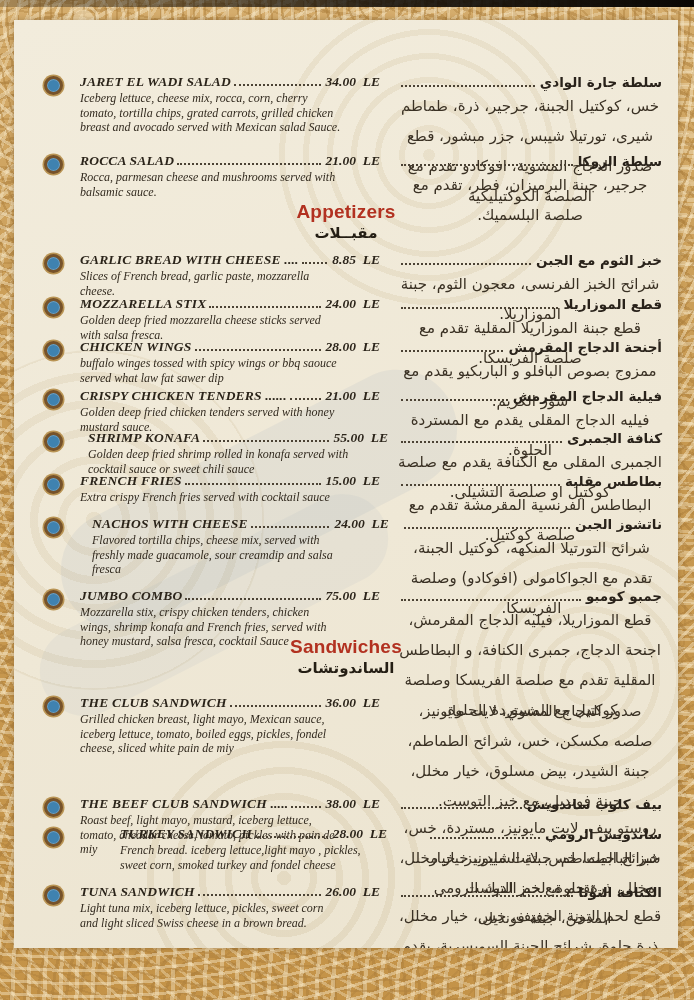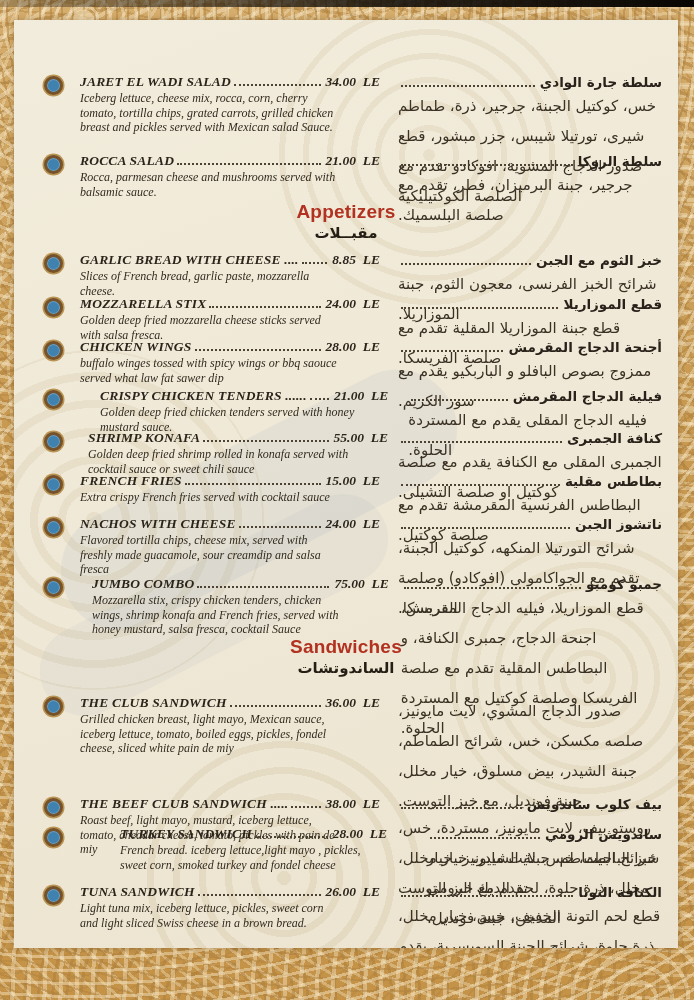--- a/index.html
+++ b/index.html
@@ -55,21 +55,21 @@
     background-color:#3f82b0;
     border:3px solid #76522a;
     box-shadow:0 0 0 1.5px #b99454, inset 0 0 0 1px rgba(255,255,255,.25);
   }
   .en-col{width:300px;margin-left:17px;}
   .name-row{display:flex;align-items:baseline;}
   .item-name{font-style:italic;font-weight:bold;font-size:13.5px;color:#2b241a;white-space:nowrap;letter-spacing:.2px;text-align:center;}
   .leader{flex:1;border-bottom:2px dotted #4b4234;margin:0 5px 3px 3px;min-width:10px;}
   .item-price{font-style:italic;font-weight:bold;font-size:13.5px;color:#2b241a;white-space:nowrap;}
   .item-desc{font-style:italic;font-size:12px;line-height:1.22;color:#322a1f;max-width:262px;margin-top:1px;}
-  .ar-col{margin-left:auto;width:264px;direction:rtl;text-align:left;font-family:"DejaVu Sans",sans-serif;}
+  .ar-col{margin-left:auto;width:264px;direction:rtl;text-align:center;font-family:"DejaVu Sans",sans-serif;}
   .ar-name-row{display:flex;align-items:baseline;}
   .ar-name{font-weight:bold;font-size:13.5px;color:#29221a;white-space:nowrap;}
   .ar-leader{flex:1;border-bottom:2px dotted #4b4234;margin:0 5px 3px 3px;min-width:10px;}
   .ar-desc{font-size:15px;line-height:2.0;color:#3a3124;margin-top:1px;}
   
   .section-header{position:absolute;left:0;width:100%;text-align:center;}
   .sec-en{font-family:"Liberation Sans",sans-serif;font-weight:bold;font-size:19px;letter-spacing:.2px;}
   .sec-ar{font-family:"DejaVu Sans",sans-serif;font-weight:bold;font-size:15px;color:#241e14;margin-top:1px;}
 </style>
 </head>
@@ -86,21 +86,21 @@
   <div class="wm blue1"></div>
   <div class="wm blue2"></div>
 <div class="item" style="top: 54px;">
     <span class="badge"></span>
     <div class="en-col">
       <div class="name-row">
         <span class="item-name">JARET EL WADI SALAD</span>
         <span class="leader"></span>
         <span class="item-price">34.00 LE</span>
       </div>
-      <div class="item-desc">Iceberg lettuce, cheese mix, rocca, corn, cherry tomato, tortilla chips, grated carrots, grilled chicken breast and pickles served with Mexican salad Sauce.</div>
+      <div class="item-desc">Iceberg lettuce, cheese mix, rocca, corn, cherry tomato, tortilla chips, grated carrots, grilled chicken breast and avocado served with Mexican salad Sauce.</div>
     </div>
     <div class="ar-col">
       <div class="ar-name-row">
         <span class="ar-name">سلطة جارة الوادي</span>
         <span class="ar-leader"></span>
       </div>
       <div class="ar-desc">خس، كوكتيل الجبنة، جرجير، ذرة، طماطم شيرى، تورتيلا شيبس، جزر مبشور، قطع صدور الدجاج المشوية، افوكادو تقدم مع الصلصة الكوكتيليكية</div>
     </div>
   </div>
     <div class="item" style="top: 133px;">
@@ -172,21 +172,21 @@
       <div class="item-desc">buffalo winges tossed with spicy wings or bbq saouce served what law fat sawer dip</div>
     </div>
     <div class="ar-col">
       <div class="ar-name-row">
         <span class="ar-name">أجنحة الدجاج المقرمش</span>
         <span class="ar-leader"></span>
       </div>
       <div class="ar-desc">ممزوج بصوص البافلو و الباربكيو يقدم مع سور الكريم.</div>
     </div>
   </div>
-    <div class="item" style="top: 368px; gap: 20px;">
+    <div class="item" style="top: 368px;">
     <span class="badge"></span>
     <div class="en-col">
       <div class="name-row">
         <span class="item-name">CRISPY CHICKEN TENDERS ......</span>
         <span class="leader"></span>
         <span class="item-price">21.00 LE</span>
       </div>
       <div class="item-desc">Golden deep fried chicken tenders served with honey mustard sauce.</div>
     </div>
     <div class="ar-col">
@@ -226,39 +226,39 @@
       <div class="item-desc">Extra crispy French fries served with cocktail sauce</div>
     </div>
     <div class="ar-col">
       <div class="ar-name-row">
         <span class="ar-name">بطاطس مقلية</span>
         <span class="ar-leader"></span>
       </div>
       <div class="ar-desc">البطاطس الفرنسية المقرمشة تقدم مع صلصة كوكتيل.</div>
     </div>
   </div>
-    <div class="item" style="top: 496px;">
+    <div class="item" style="top: 496px; gap: 12px;">
     <span class="badge"></span>
     <div class="en-col">
       <div class="name-row">
         <span class="item-name">NACHOS WITH CHEESE</span>
         <span class="leader"></span>
         <span class="item-price">24.00 LE</span>
       </div>
       <div class="item-desc">Flavored tortilla chips, cheese mix, served with freshly made guacamole, sour creamdip and salsa fresca</div>
     </div>
     <div class="ar-col">
       <div class="ar-name-row">
         <span class="ar-name">ناتشوز الجبن</span>
         <span class="ar-leader"></span>
       </div>
       <div class="ar-desc">شرائح التورتيلا المنكهه، كوكتيل الجبنة، تقدم مع الجواكامولى (افوكادو) وصلصة الفريسكا.</div>
     </div>
   </div>
-    <div class="item" style="top: 556px; gap: 12px;">
+    <div class="item" style="top: 568px;">
     <span class="badge"></span>
     <div class="en-col">
       <div class="name-row">
         <span class="item-name">JUMBO COMBO</span>
         <span class="leader"></span>
         <span class="item-price">75.00 LE</span>
       </div>
       <div class="item-desc">Mozzarella stix, crispy chicken tenders, chicken wings, shrimp konafa and French fries, served with honey mustard, salsa fresca, cocktail Sauce</div>
     </div>
     <div class="ar-col">

